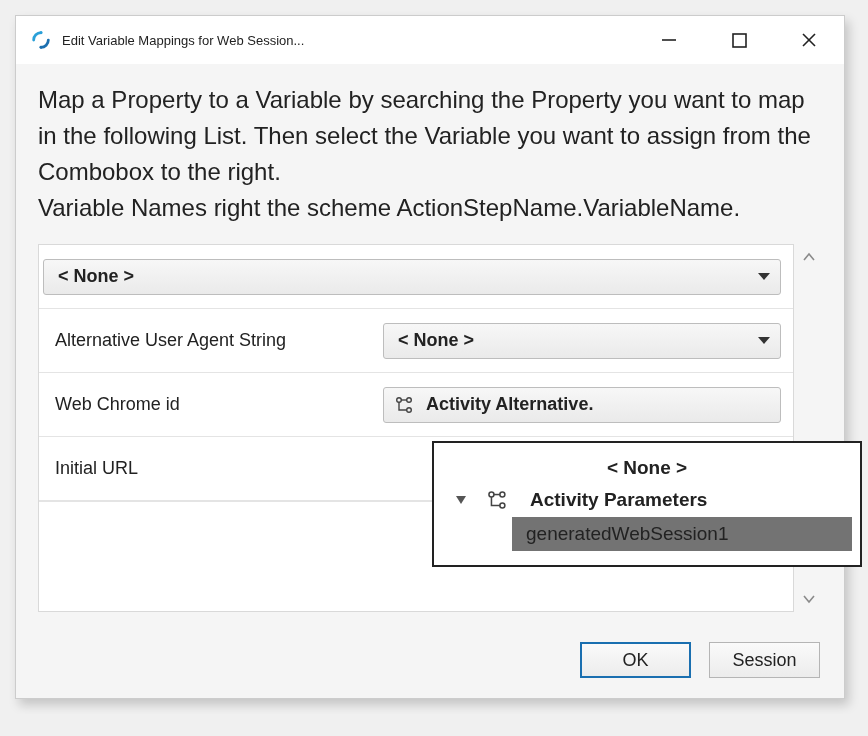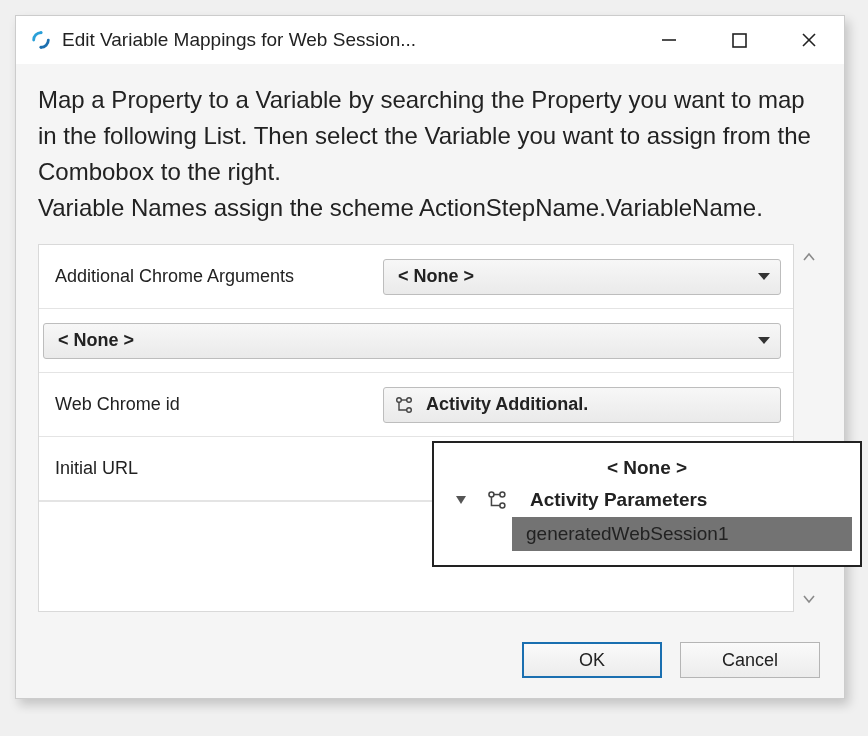--- a/index.html
+++ b/index.html
@@ -26,21 +26,21 @@
   }
   .app-icon {
     width: 22px; height: 22px;
     margin-right: 10px;
     display: inline-flex;
     align-items: center;
     justify-content: center;
   }
   .title-text {
     flex: 0 0 auto;
-    font-size: 19px;
+    font-size: 13px;
   }
   .title-spacer { flex: 1; }
   .win-controls { display: flex; height: 100%; }
   .win-btn {
     width: 70px;
     height: 100%;
     display: flex;
     align-items: center;
     justify-content: center;
     font-size: 18px;
@@ -161,21 +161,21 @@
     border-top: 8px solid #555;
   }
   .btnbar {
     display:flex;
     justify-content:flex-end;
     gap: 18px;
     padding: 18px 24px 20px 0;
     background:#f5f5f5;
   }
   .btn {
-    width: 140px;
+    width: 111px;
     height: 36px;
     display:flex;
     align-items:center;
     justify-content:center;
     background: linear-gradient(#fafafa,#ececec);
     border: 1px solid #b5b5b5;
     font-size: 18px;
     cursor: default;
   }
   .btn.primary { border: 2px solid #1a6fb0; }
@@ -213,37 +213,37 @@
           <line x1="2" y1="2" x2="14" y2="14" stroke="#222" stroke-width="1.6"></line>
           <line x1="14" y1="2" x2="2" y2="14" stroke="#222" stroke-width="1.6"></line>
         </svg>
       </div>
     </div>
   </div>
 
   <div class="content">
     <div class="intro">
       <div>Map a Property to a Variable by searching the Property you want to map in the following List. Then select the Variable you want to assign from the Combobox to the right.</div>
-      <div>Variable Names assign the scheme ActionStepName.VariableName.</div>
+      <div>Variable Names right the scheme ActionStepName.VariableName.</div>
     </div>
 
     <div class="table-area">
       <div class="grid">
 
         <div class="row">
-          <div class="cell-label">Additional Chrome Arguments</div>
           <div class="cell-control">
             <div class="combo">
               <span>&lt; None &gt;</span>
               <span class="caret"></span>
             </div>
           </div>
         </div>
 
         <div class="row">
+          <div class="cell-label">Alternative User Agent String</div>
           <div class="cell-control">
             <div class="combo">
               <span>&lt; None &gt;</span>
               <span class="caret"></span>
             </div>
           </div>
         </div>
 
         <div class="row">
           <div class="cell-label">Web Chrome id</div>
@@ -251,21 +251,21 @@
             <div class="combo act">
               <span class="node-icon">
                 <svg width="22" height="18" viewBox="0 0 22 18">
                   <circle cx="5" cy="4" r="2.3" fill="none" stroke="#444" stroke-width="1.4"></circle>
                   <circle cx="15" cy="4" r="2.3" fill="none" stroke="#444" stroke-width="1.4"></circle>
                   <circle cx="15" cy="14" r="2.3" fill="none" stroke="#444" stroke-width="1.4"></circle>
                   <path d="M5 6 V14 H13" fill="none" stroke="#444" stroke-width="1.4"></path>
                   <line x1="7" y1="4" x2="13" y2="4" stroke="#444" stroke-width="1.4"></line>
                 </svg>
               </span>
-              <span class="label-txt">Activity Additional.</span>
+              <span class="label-txt">Activity Alternative.</span>
             </div>
           </div>
         </div>
 
         <div class="row">
           <div class="cell-label">Initial URL</div>
           <div class="cell-control"></div>
         </div>
 
         <div class="filler-row"></div>
@@ -299,16 +299,16 @@
           </span>
           <span>Activity Parameters</span>
         </div>
         <div class="dd-item">generatedWebSession1</div>
       </div>
     </div>
   </div>
 
   <div class="btnbar">
     <div class="btn primary">OK</div>
-    <div class="btn">Cancel</div>
+    <div class="btn">Session</div>
   </div>
 
 </div>
 
 </body></html>

